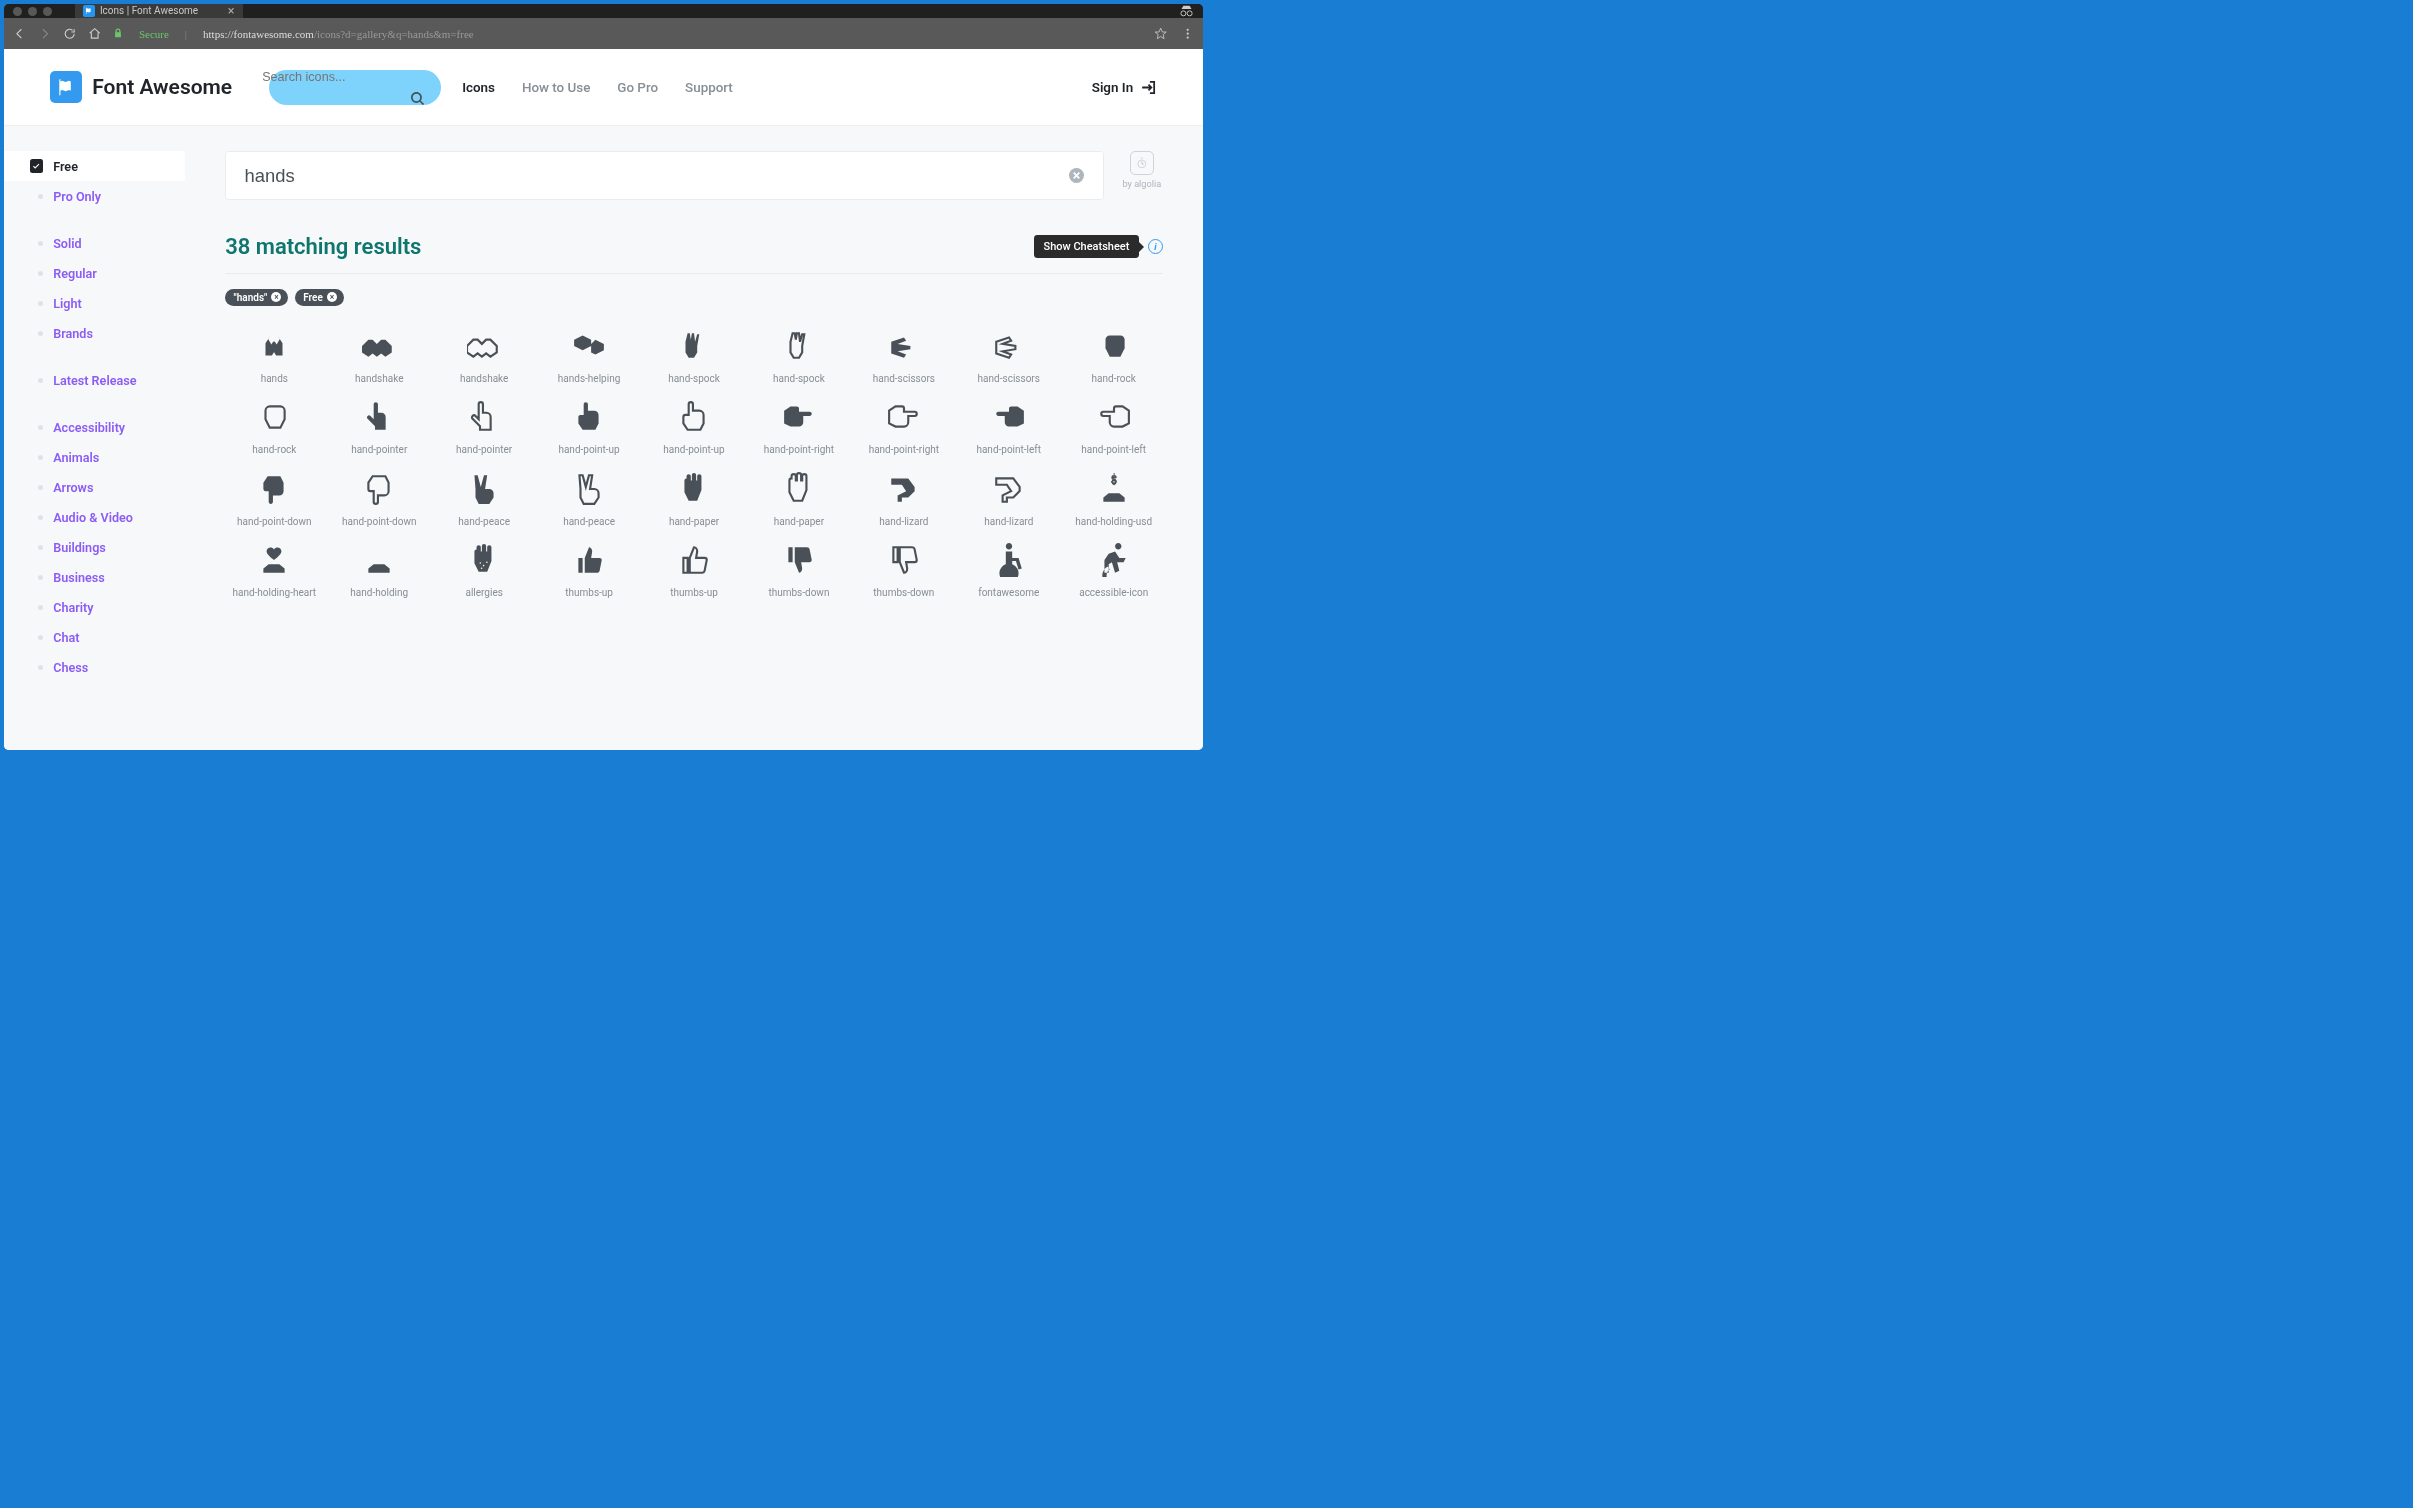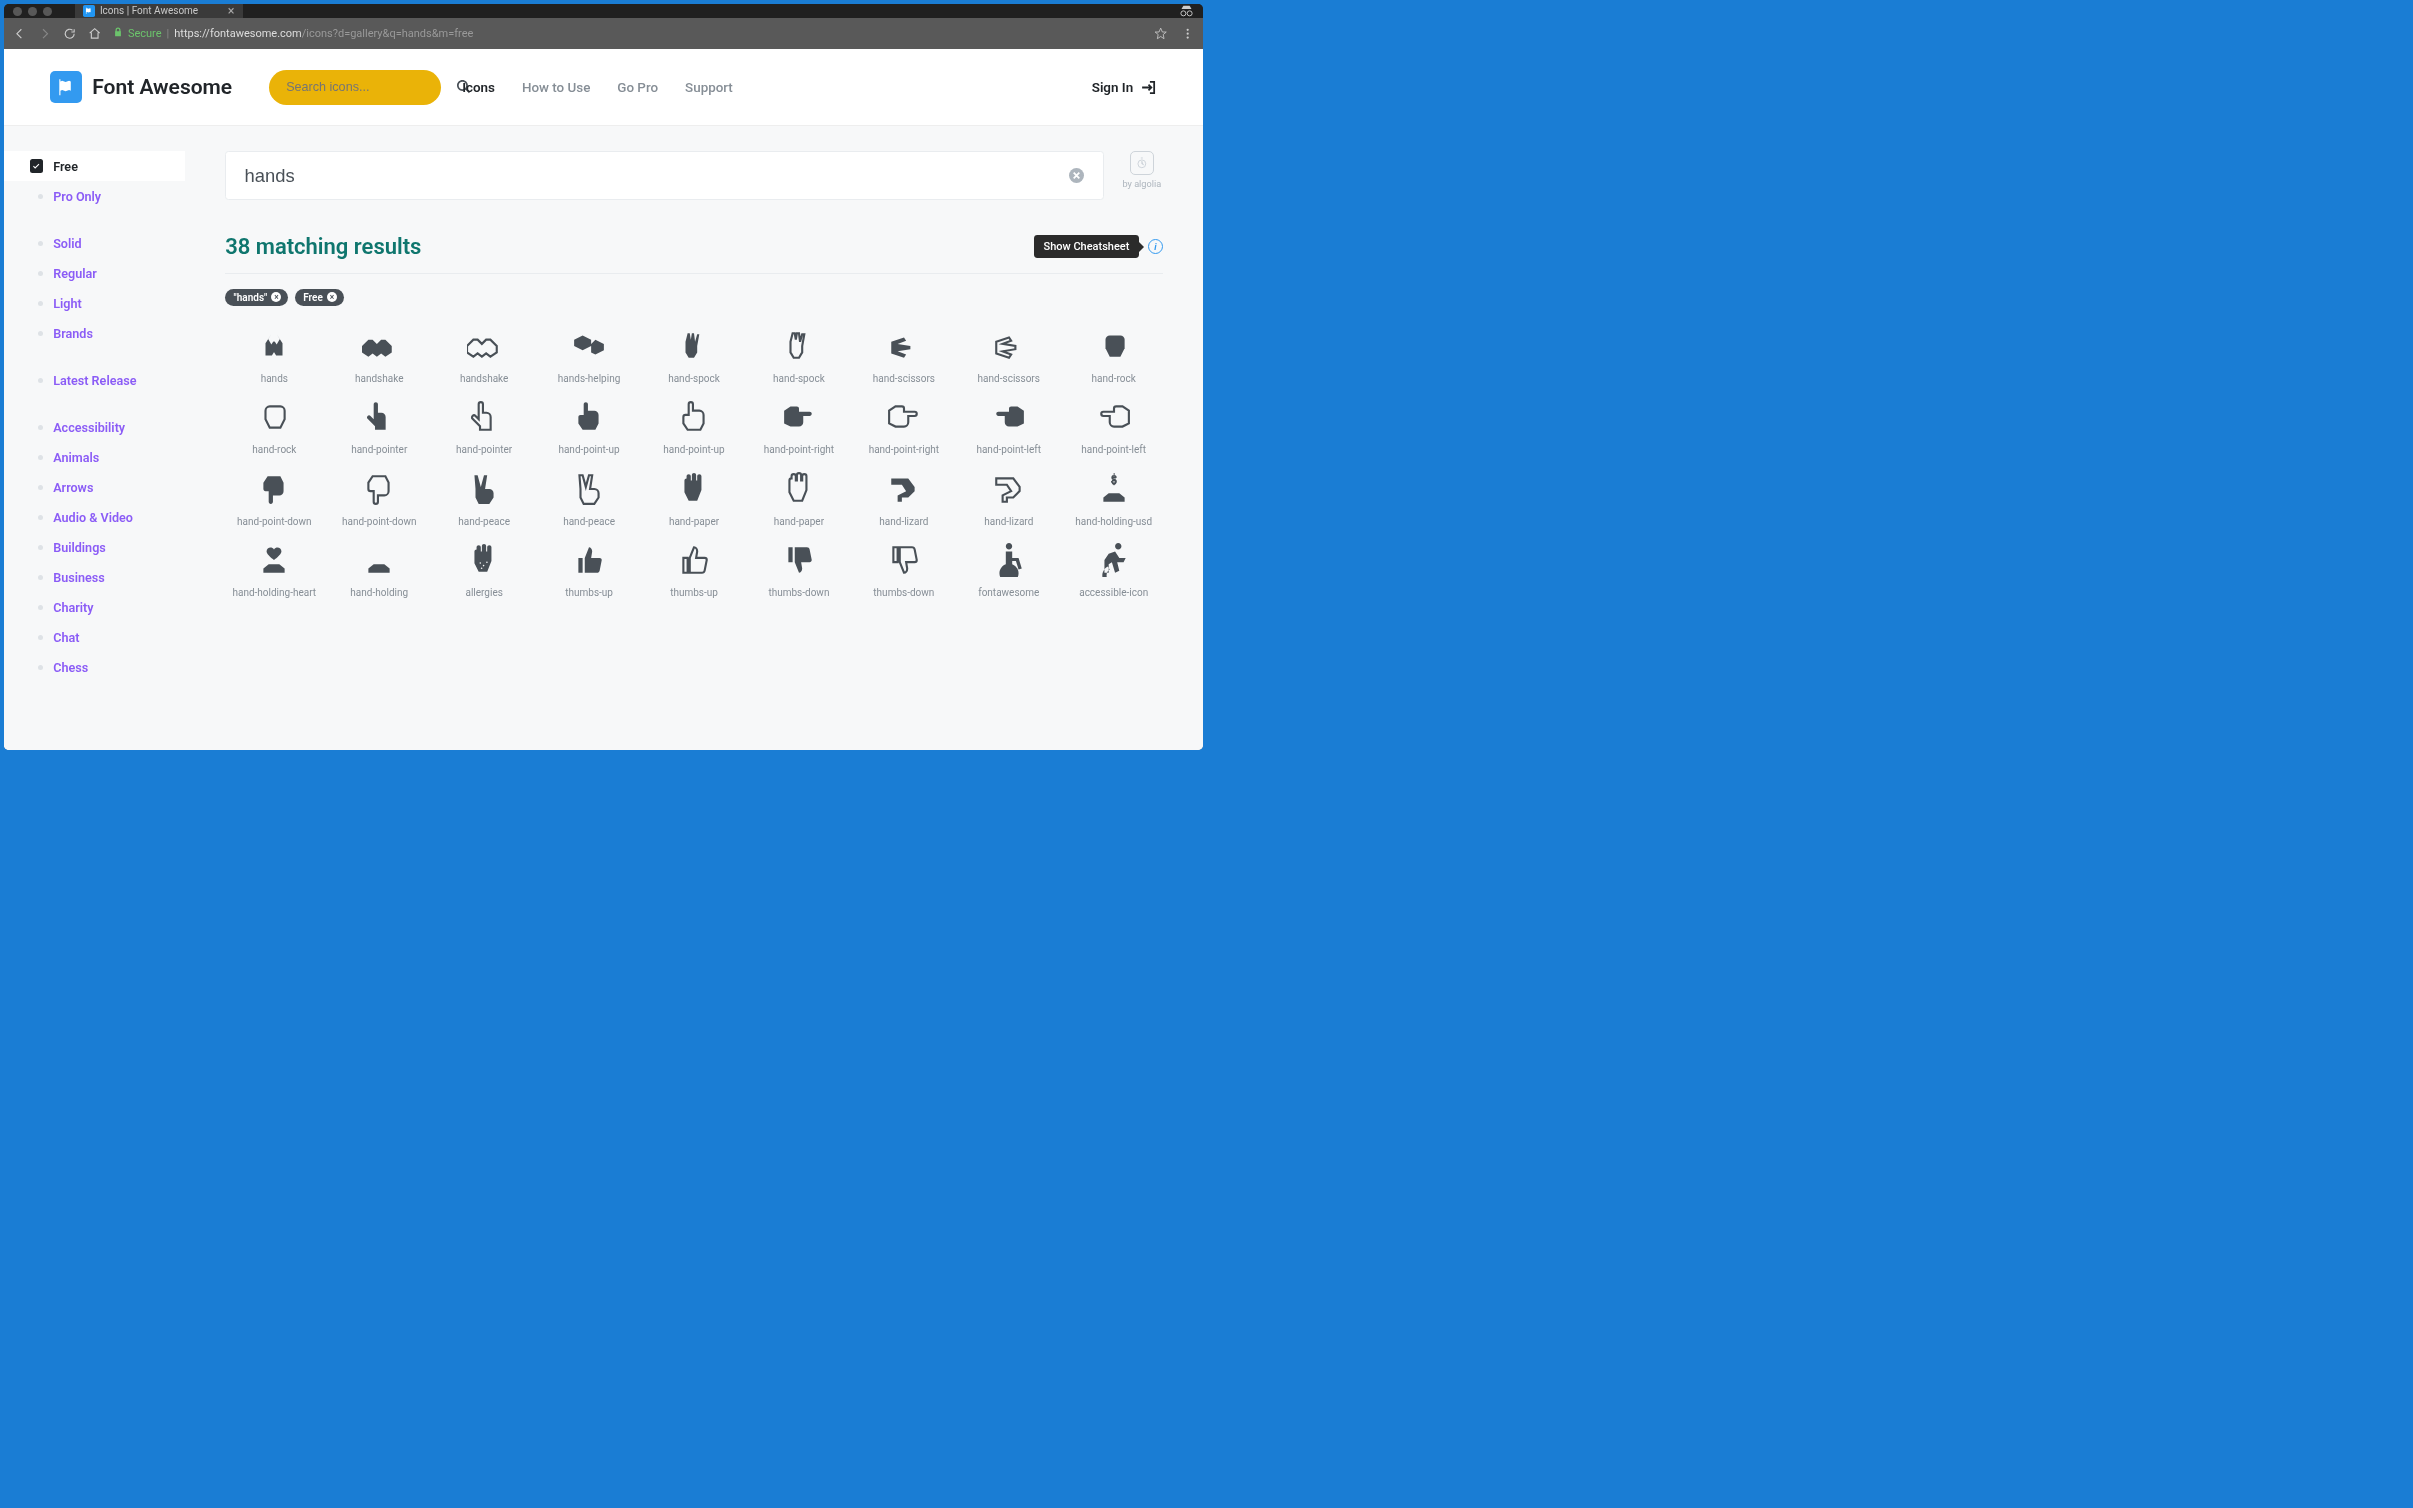--- a/index.html
+++ b/index.html
@@ -49,21 +49,21 @@
   height: 31px;
   display: flex;
   align-items: center;
   padding: 0 8.4px;
   gap: 11.7px;
   color: #ddd;
 }
 .browser-toolbar .nav-icon { width: 13.4px; height: 13.4px; display: flex; align-items: center; justify-content: center; }
 .browser-toolbar .nav-icon svg { width: 13.4px; height: 13.4px; stroke: #ccc; fill: none; stroke-width: 2; }
 .browser-toolbar .nav-icon.disabled svg { stroke: #888; }
-.address-area { display: flex; align-items: flex-start; gap: 5px; flex: 1; font-size: 11px; }
+.address-area { display: flex; align-items: flex-start; gap: 16px; flex: 1; font-size: 11px; font-family: Liberation Serif, serif; }
 .lock-icon svg { width: 10px; height: 10px; fill: #6cc46c; }
 .secure-text { color: #6cc46c; font-size: 11px; }
 .url-separator { color: #888; }
 .url-text { color: #ddd; }
 .url-text .dim { color: #999; }
 .toolbar-right { display: flex; align-items: center; gap: 13.4px; margin-left: 8.4px; }
 .toolbar-right svg { width: 13.4px; height: 13.4px; fill: #ccc; }
 
 .page-content { flex: 1; background: #fff; overflow: hidden; display: flex; flex-direction: column; }
 .fa-header {
@@ -76,30 +76,31 @@
 }
 .fa-logo { display: flex; align-items: center; gap: 10px; }
 .fa-logo-icon {
   width: 32px; height: 32px; background: #339af0; border-radius: 5px;
   display: flex; align-items: center; justify-content: center;
 }
 .fa-logo-icon svg { width: 18.4px; height: 18.4px; fill: white; }
 .fa-logo-text { font-size: 21px; font-weight: 600; color: #212529; }
 .fa-search-pill {
   margin-left: 34px;
-  background: #eab308;
+  background: #7dd3fc;
   border-radius: 20px;
   height: 35px;
   width: 172px;
   display: flex;
-  align-items: center;
+  align-items: flex-end;
   padding: 0 17px;
   color: #adb5bd;
   font-size: 12.6px;
   gap: 8.4px;
+  flex-direction: column;
 }
 .fa-search-pill input { border: none; background: transparent; outline: none; flex: 1; font-size: 12.6px; color: #495057; }
 .fa-search-pill svg { width: 13.4px; height: 13.4px; fill: #495057; }
 .fa-nav { display: flex; gap: 27px; margin-left: 18px; }
 .fa-nav a { color: #868e96; font-size: 13.4px; font-weight: 500; text-decoration: none; }
 .fa-nav a.active { color: #212529; font-weight: 600; }
 .fa-signin { margin-left: auto; display: flex; align-items: center; gap: 6.7px; color: #212529; font-weight: 600; font-size: 13.4px; }
 .fa-signin svg { width: 17px; height: 17px; fill: none; stroke: #212529; stroke-width: 2.5; }
 
 .fa-body { flex: 1; display: flex; background: #f7f8f9; overflow: hidden; }

